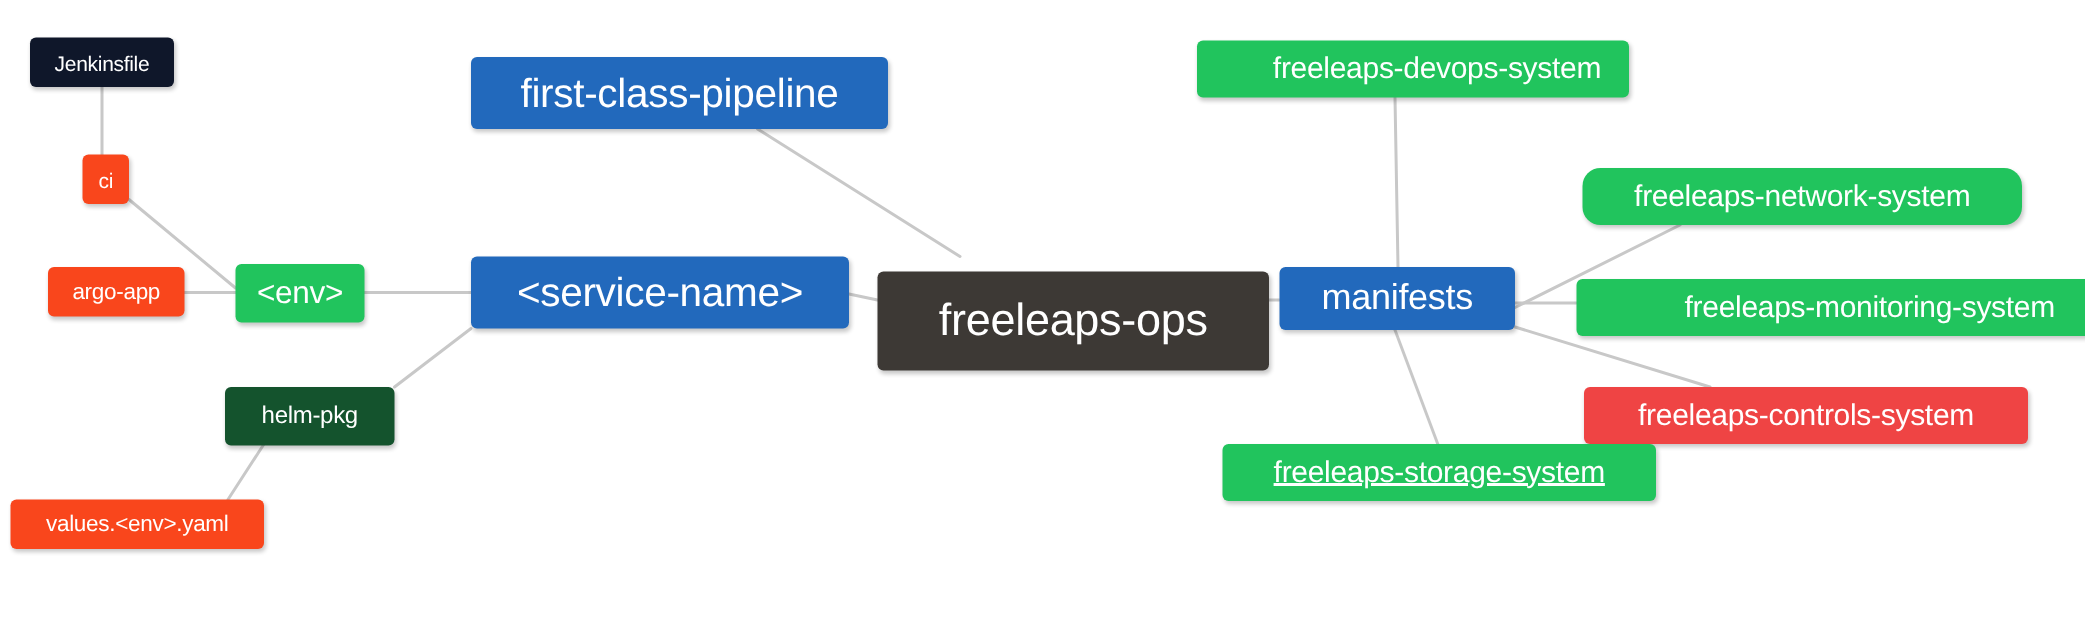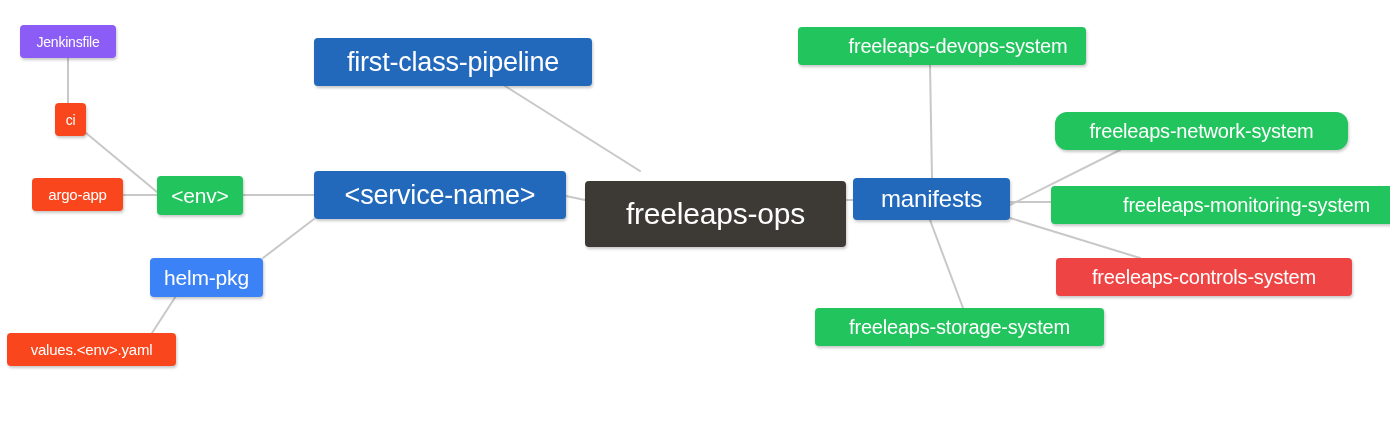--- a/index.html
+++ b/index.html
@@ -50,29 +50,29 @@
       <line x1="566" y1="196" x2="585" y2="200" stroke="#c8c8c8" stroke-width="2" stroke-linecap="round"></line>
       <line x1="505" y1="86" x2="640" y2="171" stroke="#c8c8c8" stroke-width="2" stroke-linecap="round"></line>
       <line x1="846" y1="200" x2="853" y2="200" stroke="#c8c8c8" stroke-width="2" stroke-linecap="round"></line>
       <line x1="932" y1="178" x2="930" y2="65" stroke="#c8c8c8" stroke-width="2" stroke-linecap="round"></line>
       <line x1="1010" y1="205" x2="1120" y2="150" stroke="#c8c8c8" stroke-width="2" stroke-linecap="round"></line>
       <line x1="1010" y1="202" x2="1051" y2="202" stroke="#c8c8c8" stroke-width="2" stroke-linecap="round"></line>
       <line x1="1010" y1="218" x2="1140" y2="258" stroke="#c8c8c8" stroke-width="2" stroke-linecap="round"></line>
       <line x1="930" y1="220" x2="963" y2="308" stroke="#c8c8c8" stroke-width="2" stroke-linecap="round"></line>
     </svg>
   <div id="node-layer">
-      <div class="node" style="left: 20px; top: 25px; width: 96px; height: 33px; background: #8b5cf6; font-size: 14px;">Jenkinsfile</div>
+      <div class="node" style="left: 20px; top: 25px; width: 96px; height: 33px; background: #0f172a; font-size: 14px;">Jenkinsfile</div>
       <div class="node" style="left: 55px; top: 103px; width: 31px; height: 33px; background: rgb(249, 70, 28); font-size: 14px;">ci</div>
       <div class="node" style="left: 32px; top: 178px; width: 91px; height: 33px; background: rgb(249, 70, 28); font-size: 15px;">argo-app</div>
       <div class="node" style="left: 157px; top: 176px; width: 86px; height: 39px; background: rgb(33, 196, 93); font-size: 21px;">&lt;env&gt;</div>
-      <div class="node" style="left: 150px; top: 258px; width: 113px; height: 39px; background: #3b82f6; font-size: 21px;">helm-pkg</div>
+      <div class="node" style="left: 150px; top: 258px; width: 113px; height: 39px; background: #14532d; font-size: 16px;">helm-pkg</div>
       <div class="node" style="left: 7px; top: 333px; width: 169px; height: 33px; background: rgb(249, 70, 28); font-size: 15px;">values.&lt;env&gt;.yaml</div>
       <div class="node" style="left: 314px; top: 38px; width: 278px; height: 48px; background: rgb(34, 105, 188); font-size: 27px;">first-class-pipeline</div>
       <div class="node" style="left: 314px; top: 171px; width: 252px; height: 48px; background: rgb(34, 105, 188); font-size: 27px;">&lt;service-name&gt;</div>
       <div class="node" style="left: 585px; top: 171px; width: 261px; height: 66px; background: rgb(61, 57, 53); font-size: 30px; margin-top: 10px;">freeleaps-ops</div>
       <div class="node" style="left: 853px; top: 178px; width: 157px; height: 42px; background: rgb(34, 105, 188); font-size: 24px;">manifests</div>
       <div class="node" style="left: 798px; top: 27px; width: 288px; height: 38px; background: rgb(33, 196, 93); font-size: 20px; padding-left: 32px;">freeleaps-devops-system</div>
       <div class="node" style="left: 1055px; top: 112px; width: 293px; height: 38px; background: rgb(33, 196, 93); font-size: 20px; border-radius: 12px;">freeleaps-network-system</div>
       <div class="node" style="left: 1051px; top: 186px; width: 391px; height: 38px; background: rgb(33, 196, 93); font-size: 20px;">freeleaps-monitoring-system</div>
       <div class="node" style="left: 1056px; top: 258px; width: 296px; height: 38px; background: #ef4444; font-size: 20px;">freeleaps-controls-system</div>
-      <div class="node" style="left: 815px; top: 308px; width: 289px; height: 38px; background: rgb(33, 196, 93); font-size: 20px;">freeleaps-storage-system</div>
+      <div class="node" style="left: 815px; top: 296px; width: 289px; height: 38px; background: rgb(33, 196, 93); font-size: 20px; text-decoration: underline;">freeleaps-storage-system</div>
     </div>
 </div>
 
 </body></html>

